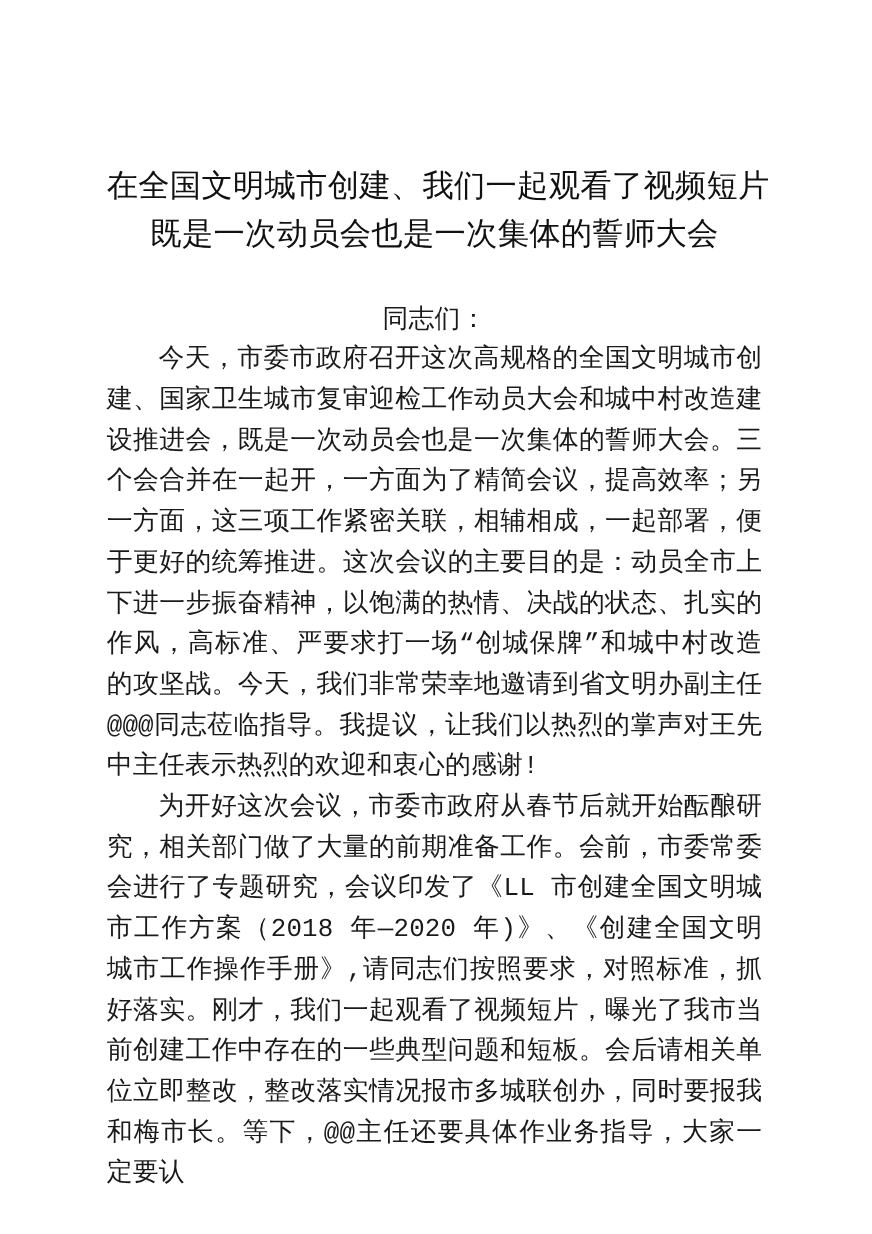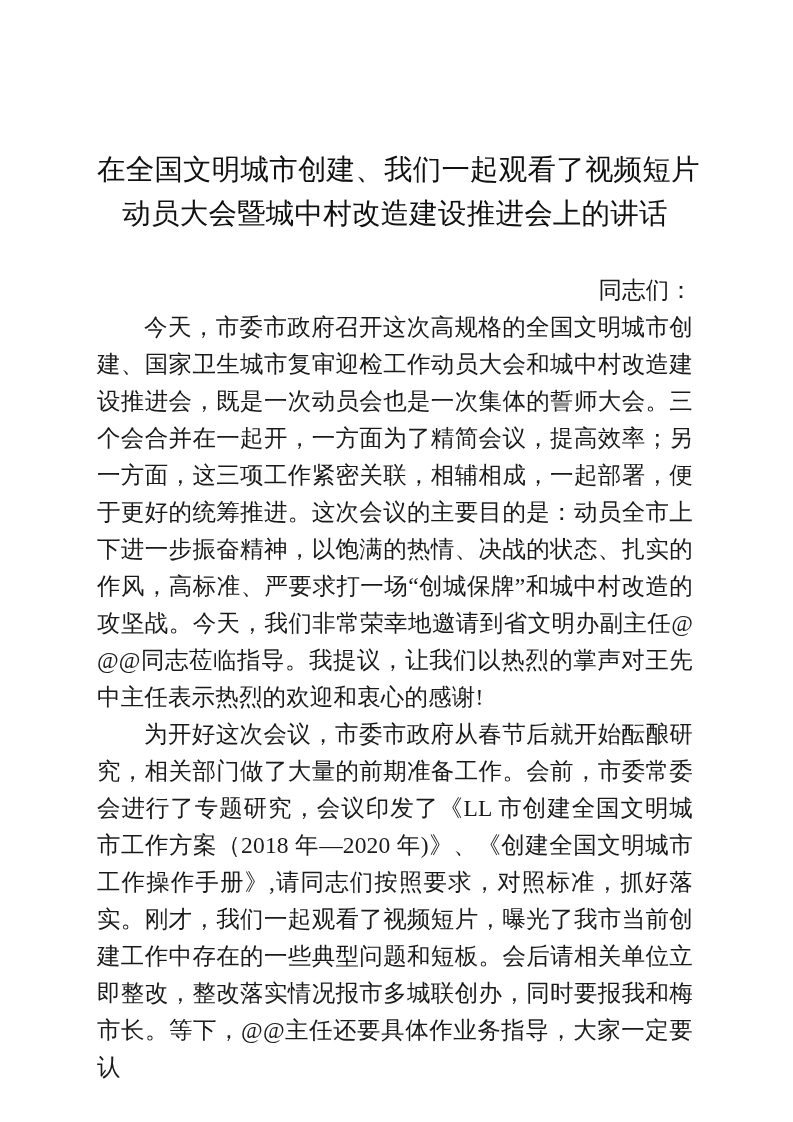--- a/index.html
+++ b/index.html
@@ -61,46 +61,46 @@
     width: 596px;
   }
 
   .salutation {
     font-family: "Liberation Serif", "DejaVu Serif", serif;
     font-size: 23.5px;
     line-height: 37px;
     letter-spacing: 0.15px;
     color: #1a1a1a;
     margin: 0 0 0 0;
-    text-align: right;
+    text-align: center;
   }
 
   .para {
-    font-family: Liberation Serif, serif;
+    font-family: Liberation Mono, monospace;
     font-size: 23.5px;
     line-height: 37px;
     letter-spacing: 0.15px;
     color: #1a1a1a;
     margin: 0;
     text-align: justify;
     text-justify: inter-ideograph;
     text-indent: 2em;
     word-break: break-all;
   }
 </style>
 </head>
 <body>
 
 <div class="page">
 
   <div class="content">
 
     <h1 class="doc-title">
       <span class="tline">在全国文明城市创建、我们一起观看了视频短片</span>
-      <span class="tline">动员大会暨城中村改造建设推进会上的讲话</span>
+      <span class="tline">既是一次动员会也是一次集体的誓师大会</span>
     </h1>
 
     <div class="body-block">
       <p class="salutation">同志们：</p>
       <p class="para">今天，市委市政府召开这次高规格的全国文明城市创建、国家卫生城市复审迎检工作动员大会和城中村改造建设推进会，既是一次动员会也是一次集体的誓师大会。三个会合并在一起开，一方面为了精简会议，提高效率；另一方面，这三项工作紧密关联，相辅相成，一起部署，便于更好的统筹推进。这次会议的主要目的是：动员全市上下进一步振奋精神，以饱满的热情、决战的状态、扎实的作风，高标准、严要求打一场“创城保牌”和城中村改造的攻坚战。今天，我们非常荣幸地邀请到省文明办副主任@@@同志莅临指导。我提议，让我们以热烈的掌声对王先中主任表示热烈的欢迎和衷心的感谢!</p>
       <p class="para">为开好这次会议，市委市政府从春节后就开始酝酿研究，相关部门做了大量的前期准备工作。会前，市委常委会进行了专题研究，会议印发了《LL 市创建全国文明城市工作方案（2018 年—2020 年)》、《创建全国文明城市工作操作手册》,请同志们按照要求，对照标准，抓好落实。刚才，我们一起观看了视频短片，曝光了我市当前创建工作中存在的一些典型问题和短板。会后请相关单位立即整改，整改落实情况报市多城联创办，同时要报我和梅市长。等下，@@主任还要具体作业务指导，大家一定要认</p>
     </div>
 
   </div>
 

